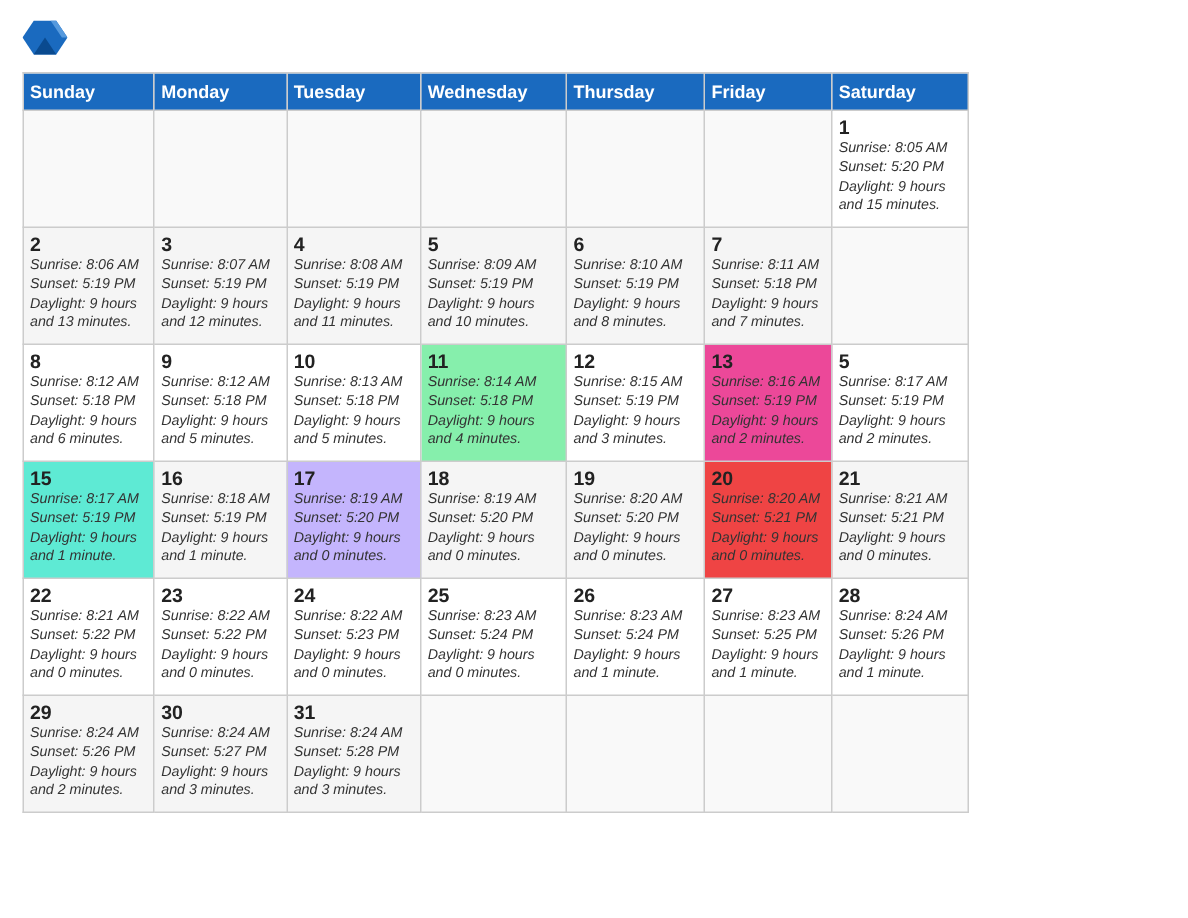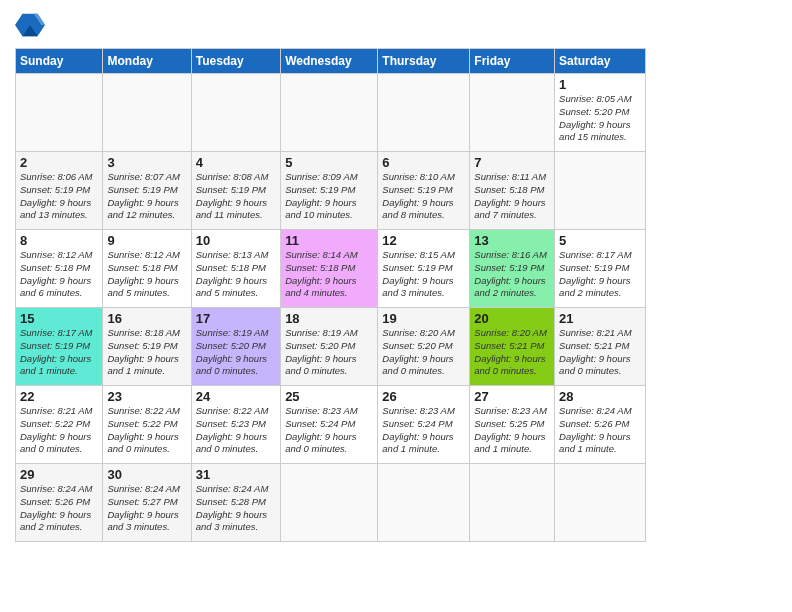--- a/index.html
+++ b/index.html
@@ -172,29 +172,29 @@
             <div class="day-info">Sunrise: 8:12 AM<br>Sunset: 5:18 PM<br>Daylight: 9 hours and 6 minutes.</div>
           </td>
           <td style="background: rgb(255, 255, 255);">
             <span class="day-number">9</span>
             <div class="day-info">Sunrise: 8:12 AM<br>Sunset: 5:18 PM<br>Daylight: 9 hours and 5 minutes.</div>
           </td>
           <td style="background: rgb(255, 255, 255);">
             <span class="day-number">10</span>
             <div class="day-info">Sunrise: 8:13 AM<br>Sunset: 5:18 PM<br>Daylight: 9 hours and 5 minutes.</div>
           </td>
-          <td style="background: #f0abfc;">
+          <td style="background: #86efac;">
             <span class="day-number">11</span>
             <div class="day-info">Sunrise: 8:14 AM<br>Sunset: 5:18 PM<br>Daylight: 9 hours and 4 minutes.</div>
           </td>
           <td style="background: rgb(255, 255, 255);">
             <span class="day-number">12</span>
             <div class="day-info">Sunrise: 8:15 AM<br>Sunset: 5:19 PM<br>Daylight: 9 hours and 3 minutes.</div>
           </td>
-          <td style="background: #86efac;">
+          <td style="background: #ec4899;">
             <span class="day-number">13</span>
             <div class="day-info">Sunrise: 8:16 AM<br>Sunset: 5:19 PM<br>Daylight: 9 hours and 2 minutes.</div>
           </td>
           <td style="background: rgb(255, 255, 255);">
             <span class="day-number">5</span>
             <div class="day-info">Sunrise: 8:17 AM<br>Sunset: 5:19 PM<br>Daylight: 9 hours and 2 minutes.</div>
           </td>
         </tr>
         <tr>
           <td style="background: #5eead4;">
@@ -210,21 +210,21 @@
             <div class="day-info">Sunrise: 8:19 AM<br>Sunset: 5:20 PM<br>Daylight: 9 hours and 0 minutes.</div>
           </td>
           <td style="background: rgb(245, 245, 245);">
             <span class="day-number">18</span>
             <div class="day-info">Sunrise: 8:19 AM<br>Sunset: 5:20 PM<br>Daylight: 9 hours and 0 minutes.</div>
           </td>
           <td style="background: rgb(245, 245, 245);">
             <span class="day-number">19</span>
             <div class="day-info">Sunrise: 8:20 AM<br>Sunset: 5:20 PM<br>Daylight: 9 hours and 0 minutes.</div>
           </td>
-          <td style="background: #84cc16; margin-top: 19px;">
+          <td style="background: #ef4444; margin-top: 19px;">
             <span class="day-number">20</span>
             <div class="day-info">Sunrise: 8:20 AM<br>Sunset: 5:21 PM<br>Daylight: 9 hours and 0 minutes.</div>
           </td>
           <td style="background: rgb(245, 245, 245);">
             <span class="day-number">21</span>
             <div class="day-info">Sunrise: 8:21 AM<br>Sunset: 5:21 PM<br>Daylight: 9 hours and 0 minutes.</div>
           </td>
         </tr>
         <tr>
           <td style="background: rgb(255, 255, 255);">

